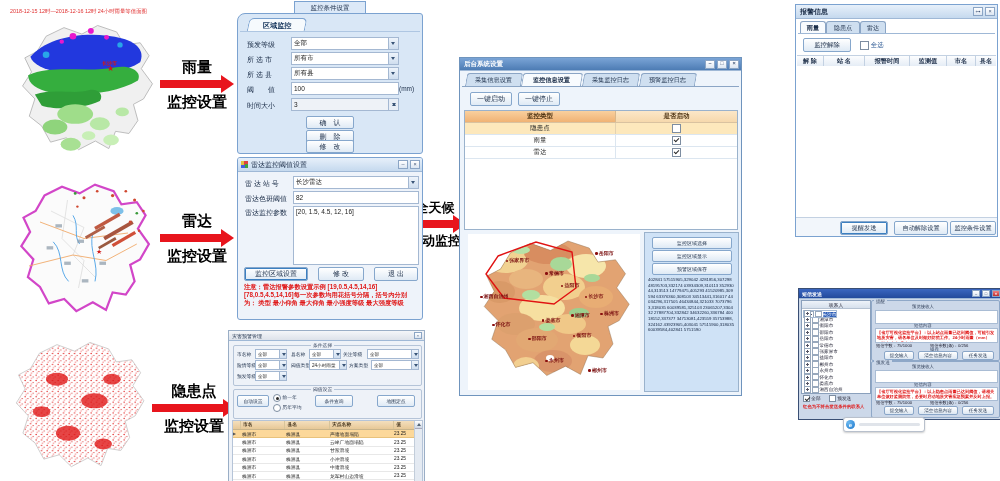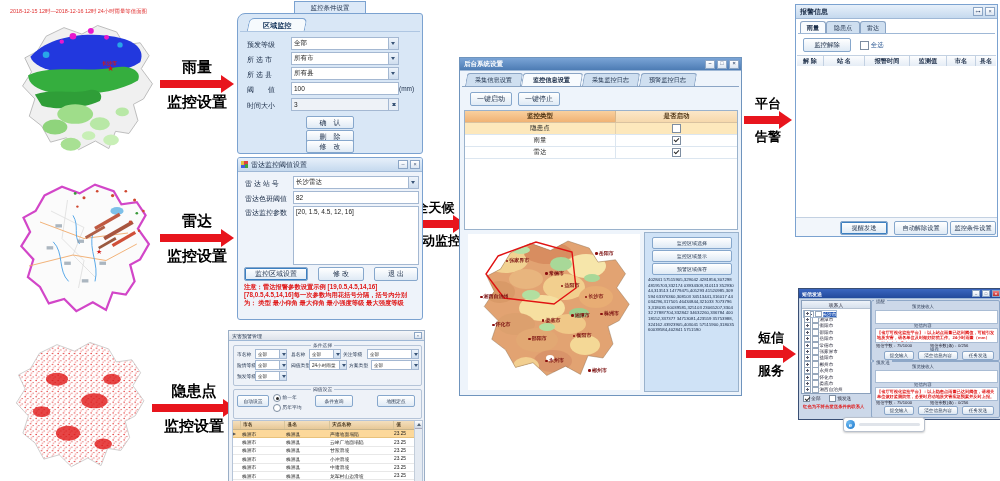--- a/index.html
+++ b/index.html
@@ -181,36 +181,20 @@
     <span class="t">监控设置</span>
   </div>
   <div class="flow small" style="left:402px;top:200px;width:66px">
     <span class="t">全天候</span>
     <span class="arrow" style="display:block">
         <span class="shaft"></span>
         <span class="head"></span>
       </span>
     <span class="t">自动监控</span>
   </div>
-  <div class="flow small" style="left:742px;top:96px;width:52px">
-    <span class="t">平台</span>
-    <span class="arrow" style="display:block">
-        <span class="shaft"></span>
-        <span class="head"></span>
-      </span>
-    <span class="t">告警</span>
-  </div>
-  <div class="flow small" style="left:744px;top:330px;width:54px">
-    <span class="t">短信</span>
-    <span class="arrow" style="display:block">
-        <span class="shaft"></span>
-        <span class="head"></span>
-      </span>
-    <span class="t">服务</span>
-  </div>
 
   <div class="abs" style="left:294px;top:1px;width:70px;height:12px;background:#dce9f8;border:1px solid #7ba2d0;
               display:flex;align-items:center;justify-content:center;font-size:6.5px;color:#1a2c47">
       <span>监控条件设置</span>
     </div>
   <div class="abs" style="left:237px;top:13px;width:184px;height:139px;background:#d9e7f6;border:1px solid #7ba2d0;border-radius:8px 3px 3px 3px">
     <div class="abs" style="left:10px;top:4px;width:56px;height:13px;background:#f6fafd;border:1px solid #7ba2d0;border-bottom:none;
                 border-radius:5px 5px 0 0;display:flex;align-items:center;justify-content:center;
                 font-size:7.2px;font-weight:bold;color:#16365c;transform:skewX(-12deg)">
       <span style="transform:skewX(12deg)">区域监控</span>

